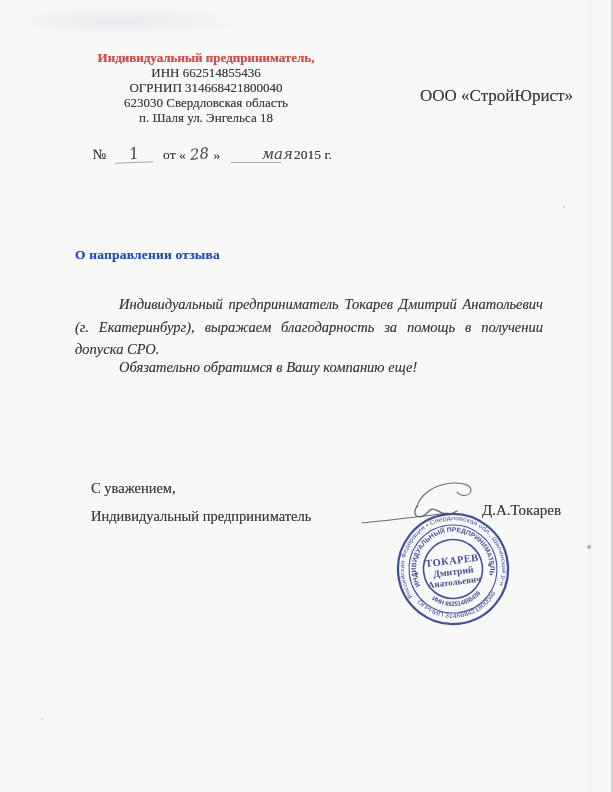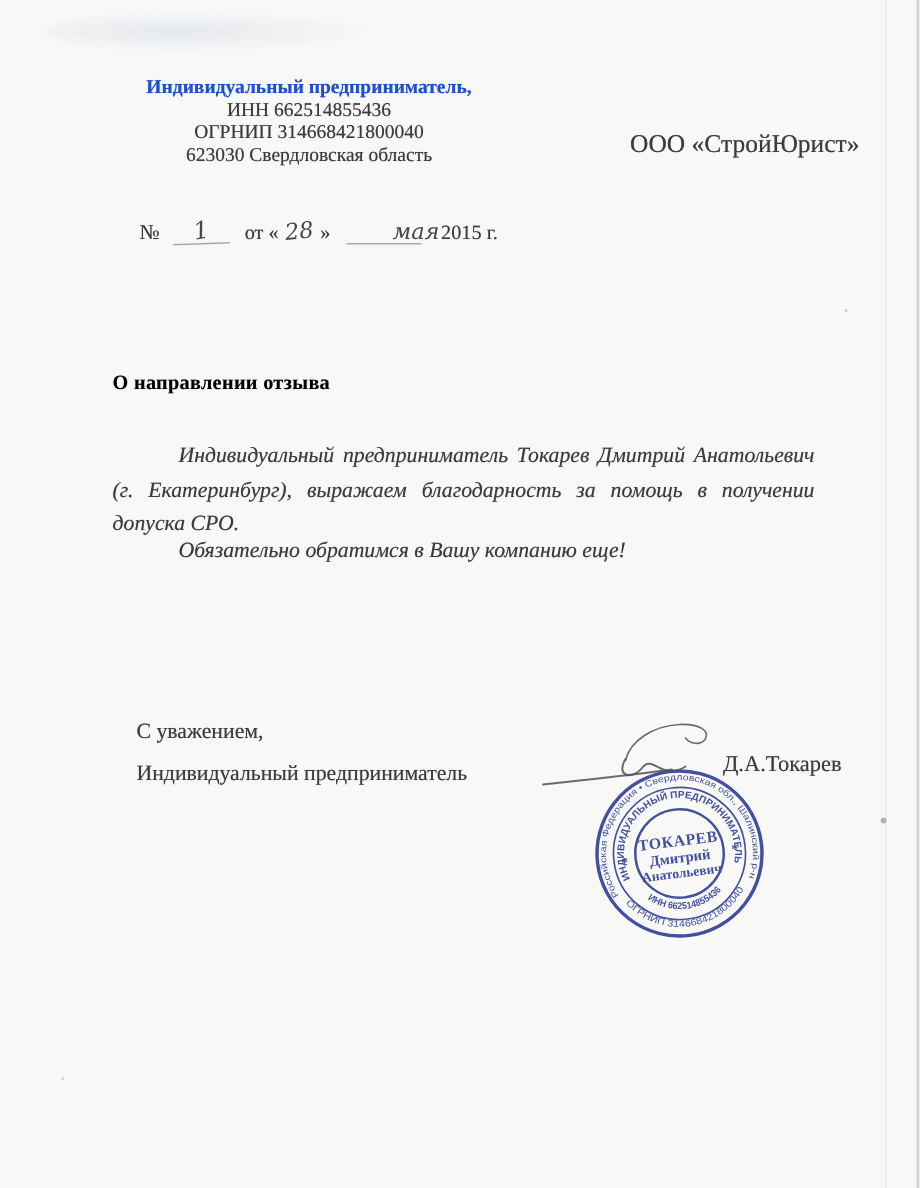--- a/index.html
+++ b/index.html
@@ -23,36 +23,36 @@
   .speck{position:absolute;border-radius:50%;background:#77787c;}
   .speck.s1{left:587px;top:545px;width:4px;height:4px;opacity:.55;}
   .speck.s2{left:563px;top:206px;width:2px;height:2px;opacity:.35;}
   .speck.s3{left:41px;top:718px;width:2px;height:2px;opacity:.3;}
   
   .typed{text-shadow:0 0 .5px rgba(55,55,60,.55);}
   .sender{
     position:absolute;left:90px;top:51px;width:232px;
     text-align:center;font-size:13px;line-height:14.9px;
   }
-  .sender .b{font-weight:bold;color:#1d4ed8;}
+  .sender .b{font-weight:bold;color:#ef4444;}
   .recipient{position:absolute;left:420px;top:86px;font-size:17px;}
   
   .refline{position:absolute;left:93px;top:145px;font-size:13.5px;white-space:nowrap;}
   .refline .no{font-size:14px;}
   .hand{font-family:"DejaVu Serif", serif;font-style:italic;color:#45474b;text-shadow:none;}
   .slot{display:inline-block;text-align:center;border-bottom:1px solid #a9a9a6;line-height:15px;}
   .slot.num{width:38px;margin-left:5px;transform:rotate(-2deg);}
   .slot.month{width:50px;margin-left:7px;}
   .refline .ot{margin-left:7px;}
   .refline .day{font-size:15px;display:inline-block;transform:rotate(-6deg);margin:0 1px;}
   .refline .num1{font-size:16px;display:inline-block;transform:rotate(-8deg);}
   .refline .mon{font-size:15px;margin-left:31px;}
   .refline .year{margin-left:10px;text-align:right;}
   
-  .subject{position:absolute;left:75px;top:247px;font-size:13.5px;font-weight:bold;color:#000000;letter-spacing:.2px;}
+  .subject{position:absolute;left:75px;top:247px;font-size:13.5px;font-weight:bold;color:#1d4ed8;letter-spacing:.2px;}
   
   .body-text{position:absolute;left:75px;top:293px;width:468px;font-size:14.5px;line-height:22.6px;text-align:justify;}
   .body-text p{margin:0;text-indent:44px;font-style:italic;}
   .body-text p.p2{margin-top:-5px;}
   
   .salutation{position:absolute;left:91px;top:480px;font-size:14.5px;}
   .signer-title{position:absolute;left:91px;top:508px;font-size:14.5px;}
   .signer-name{position:absolute;left:482px;top:502px;font-size:15px;}
   
   .stamp-svg{position:absolute;left:391px;top:507px;width:124px;height:124px;filter:blur(.25px);opacity:.9;}
@@ -71,20 +71,21 @@
   <div class="edge-line-right"></div>
   <div class="speck s1"></div>
   <div class="speck s2"></div>
   <div class="speck s3"></div>
 
   <div class="sender typed">
     <div class="b">Индивидуальный предприниматель,</div>
     <div>ИНН 662514855436</div>
     <div>ОГРНИП 314668421800040</div>
     <div>623030 Свердловская область</div>
+    <div>п. Шаля ул. Энгельса 18</div>
   </div>
 
   <div class="recipient typed">ООО «СтройЮрист»</div>
 
   <div class="refline typed">
     <span class="no">№</span>
     <span class="slot num"><span class="hand num1">1</span></span>
     <span class="ot">от «</span>
     <span class="hand day">28</span>
     <span>»</span>

